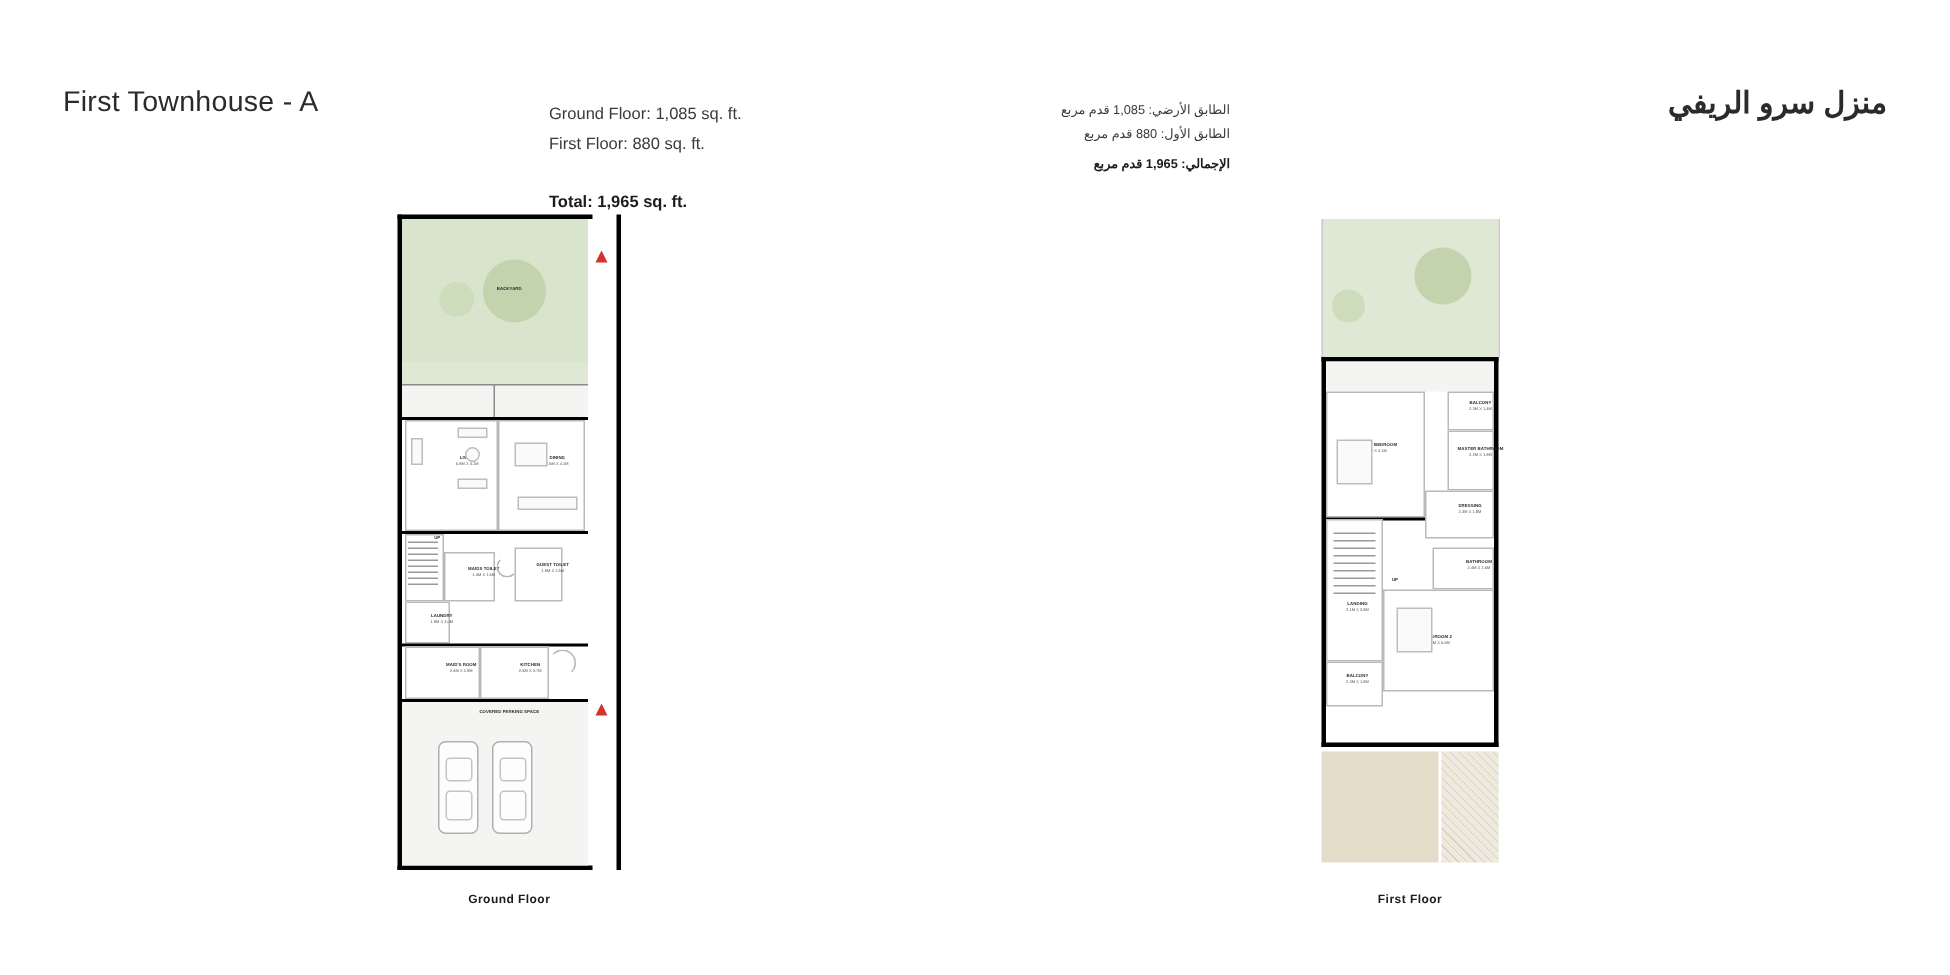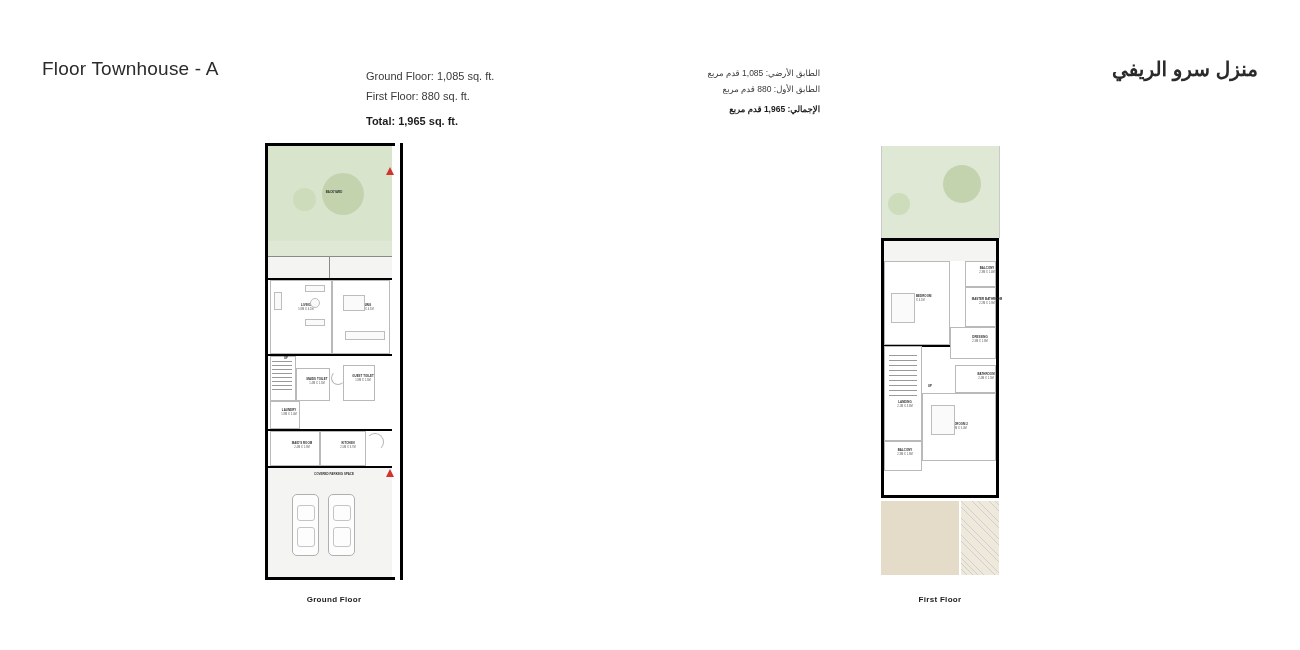--- a/index.html
+++ b/index.html
@@ -17,21 +17,21 @@
   .title-block {
     position:absolute; left:42px; top:56px;
     line-height:1.34;
   }
   .title-line { font-size:19px; font-weight:400; color:#2b2b2b; letter-spacing:0.2px; }
 
   .area-en {
     position:absolute; left:366px; top:66px;
     font-size:11px; color:#3a3a3a; line-height:1.85;
   }
-  .area-en .total { font-weight:bold; color:#1c1c1c; margin-top:4px; display:block; }
+  .area-en .total { font-weight:bold; color:#1c1c1c; margin-top:18px; display:block; }
 
   .area-ar {
     position:absolute; right:480px; top:66px;
     font-size:8.5px; color:#3a3a3a; line-height:1.85;
     text-align:right; direction:rtl;
   }
   .area-ar .total { font-weight:bold; color:#1c1c1c; margin-top:5px; display:block; }
 
   .title-ar {
     position:absolute; right:42px; top:56px;
@@ -40,21 +40,21 @@
   .title-ar .t { font-size:20px; color:#2b2b2b; font-weight:700; }
 
   
   .plan { position:absolute; }
   .plan-caption {
     position:absolute; width:100%; text-align:center;
     font-size:8px; font-weight:bold; color:#1c1c1c; letter-spacing:0.3px;
   }
 
   
-  #ground-plan { left:265px; top:143px; width:138px; height:437px; }
+  #ground-plan { left:265px; top:143px; width:149px; height:437px; }
   #first-plan  { left:869px; top:143px; width:142px; height:437px; }
 
   .sheet { position:absolute; inset:0; background:#ffffff; }
 
   .wall { position:absolute; background:#000000; }
   .thinwall { position:absolute; background:#8a8a8a; }
   .room {
     position:absolute; background:#ffffff;
     border:0.5px solid #b9b9b9;
   }
@@ -106,21 +106,21 @@
   .hatch {
     position:absolute;
     background:
       repeating-linear-gradient(45deg, #cfcfcf 0 0.5px, transparent 0.5px 4px);
   }
 </style>
 </head>
 <body>
 
 <div class="title-block">
-  <div class="title-line">Floor Townhouse - A</div>
+  <div class="title-line">First Townhouse - A</div>
 </div>
 
 <div class="area-en">
   <div>Ground Floor: 1,085 sq. ft.</div>
   <div>First Floor: 880 sq. ft.</div>
   <span class="total">Total: 1,965  sq. ft.</span>
 </div>
 
 <div class="area-ar">
   <div>الطابق الأرضي: 1,085 قدم مربع</div>

